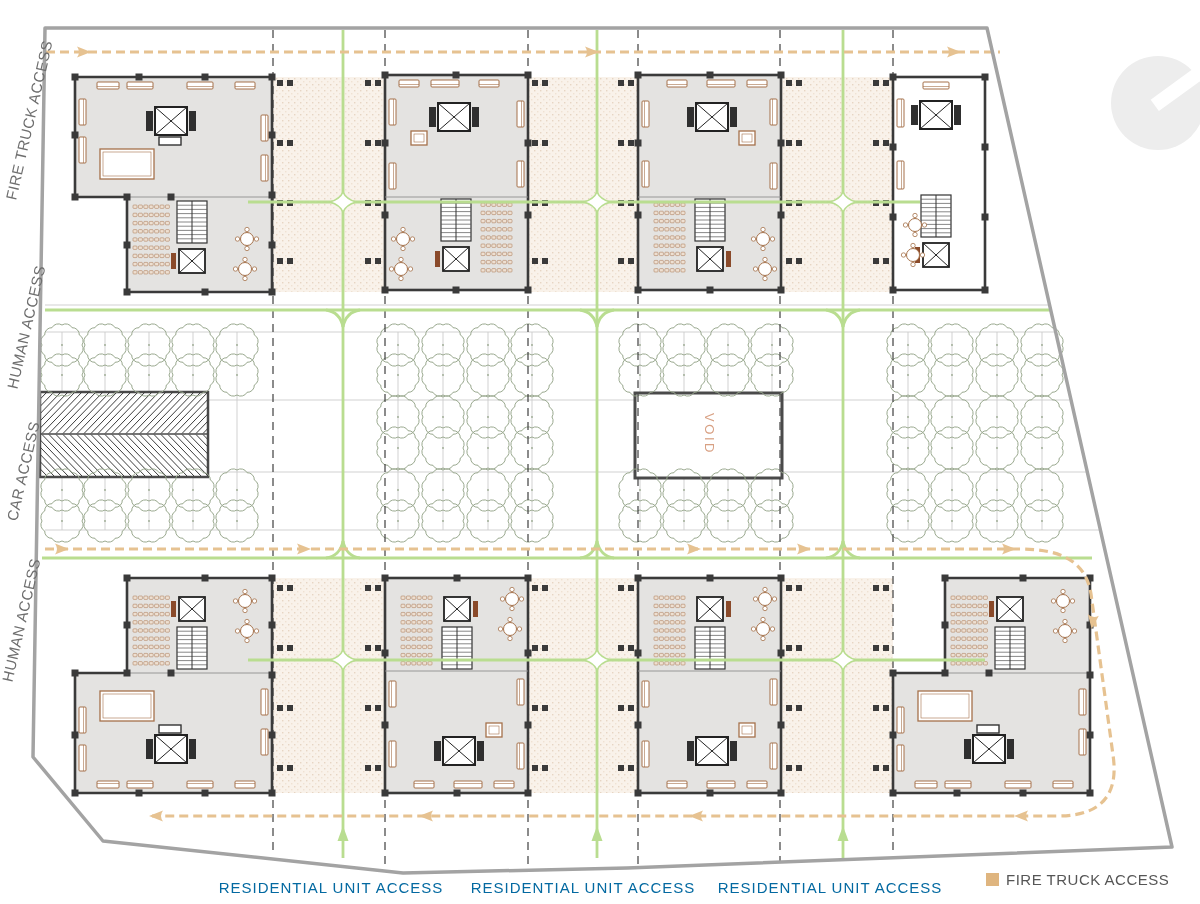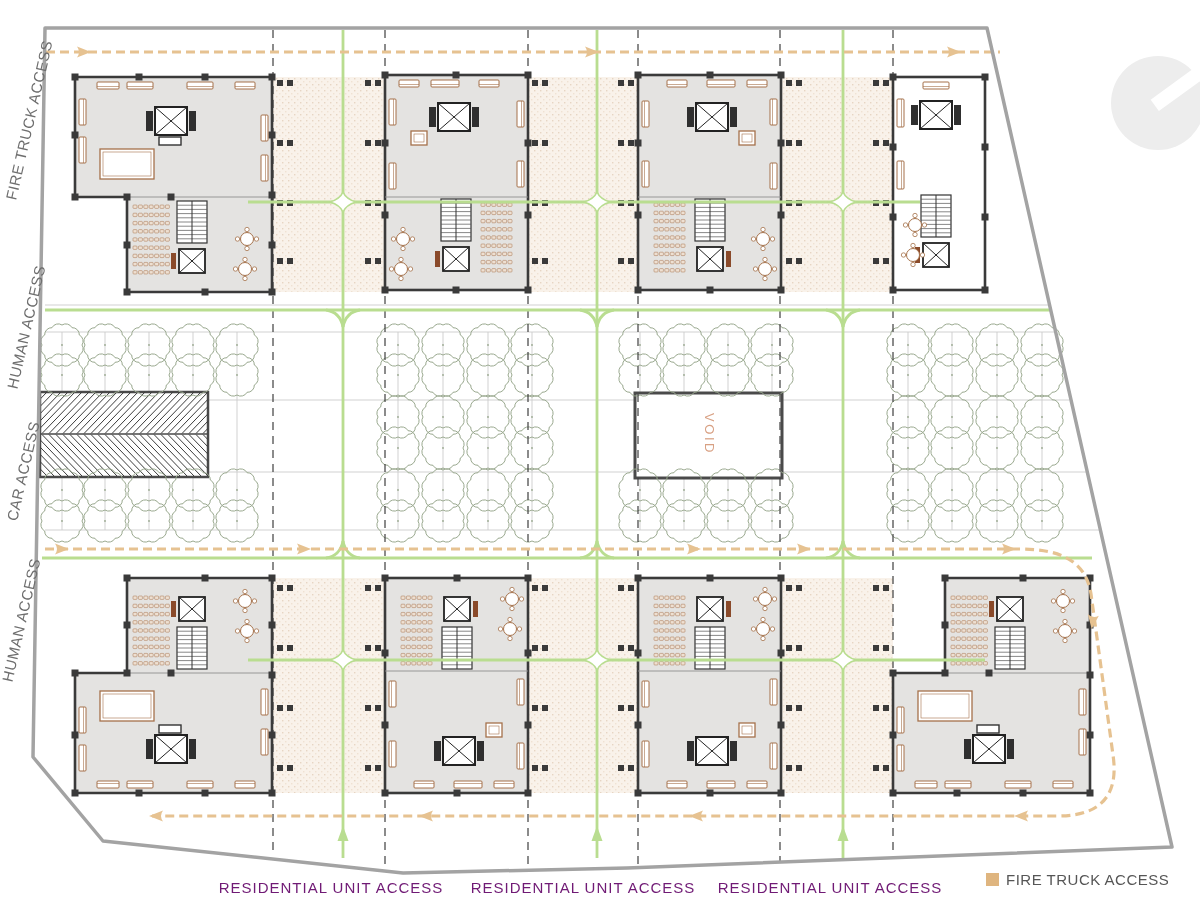--- a/index.html
+++ b/index.html
@@ -1,19 +1,19 @@
 <!DOCTYPE html>
 <html><head>
 <meta charset="utf-8">
 <style>
   html,body{margin:0;padding:0;background:#fff;}
   .stage{position:relative;width:1200px;height:904px;background:#fff;overflow:hidden;
          font-family:"Liberation Sans",sans-serif;}
   .stage svg{position:absolute;left:0;top:0;}
-  .lbl{position:absolute;font-size:15px;color:#701a75;letter-spacing:1px;white-space:nowrap;
+  .lbl{position:absolute;font-size:15px;color:#0369a1;letter-spacing:1px;white-space:nowrap;
        transform:translate(-50%,-50%);}
   .lbl.rot{transform:translate(-50%,-50%) rotate(-77deg);letter-spacing:.5px;color:#6e6e6e;}
   .lbl.voidlbl{transform:translate(-50%,-50%) rotate(90deg);color:#d8a083;font-size:13px;letter-spacing:2.5px;}
   .legend{position:absolute;left:986px;top:871px;display:flex;align-items:center;gap:7px;
           font-size:15px;color:#565656;letter-spacing:.5px;}
   .legend .sw{width:13px;height:13px;display:inline-block;background:#dfb57f;}
 </style>
 </head>
 <body>
 

